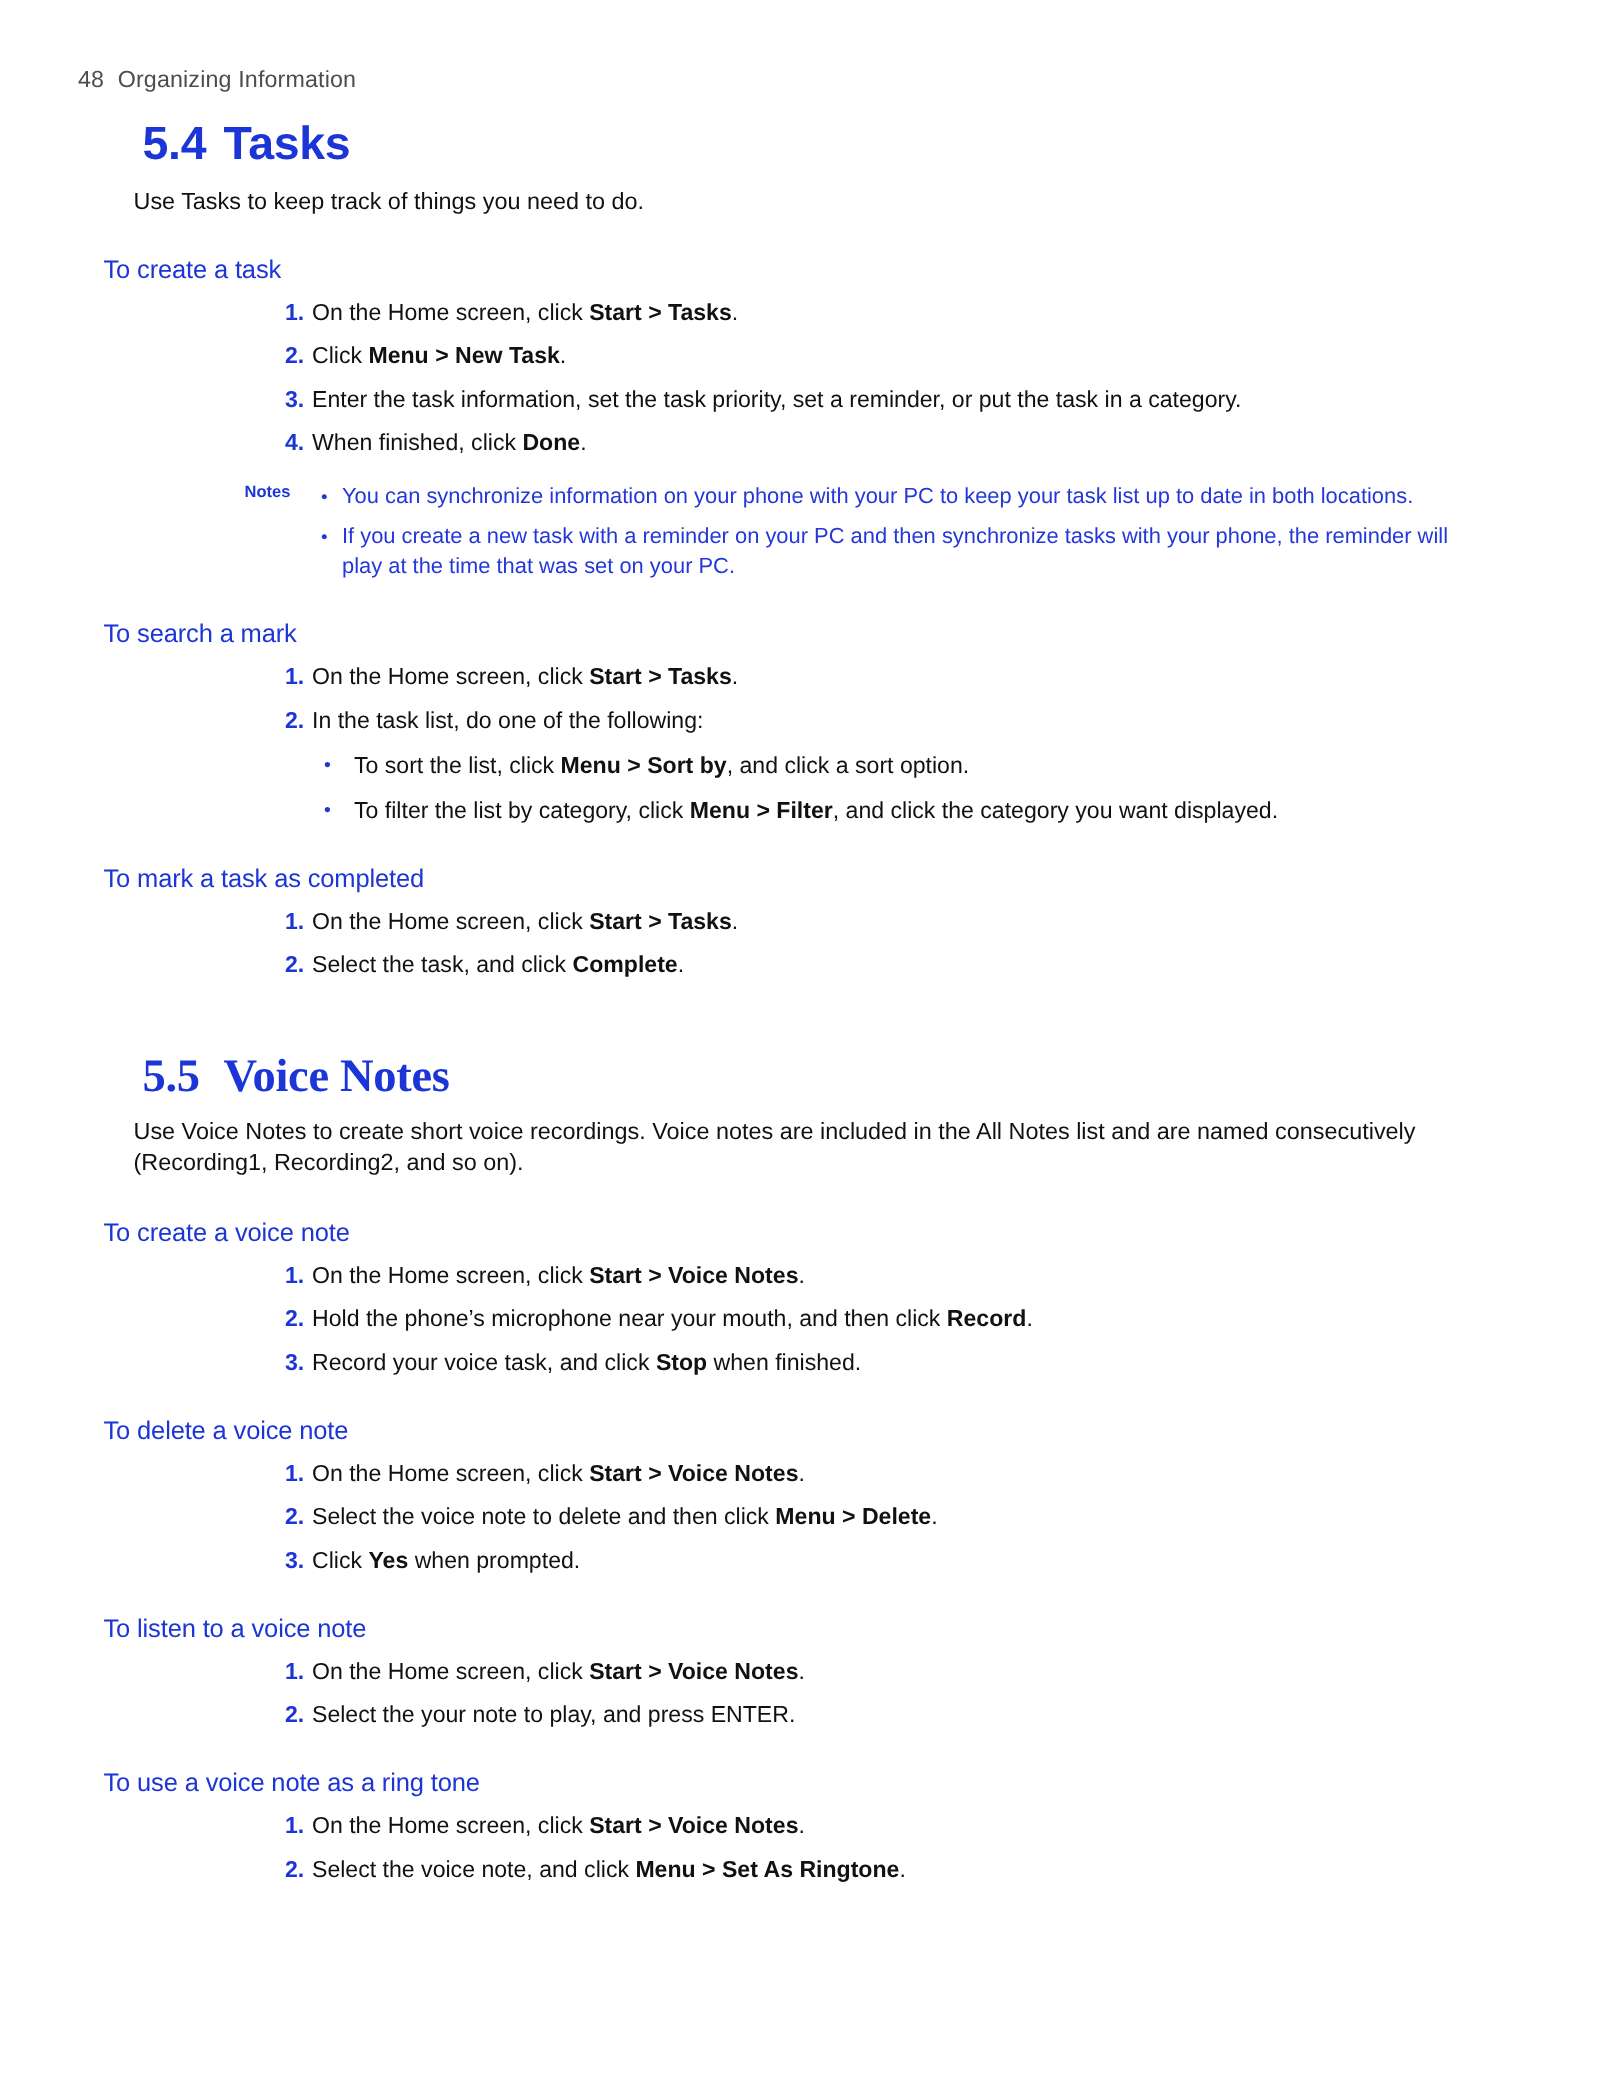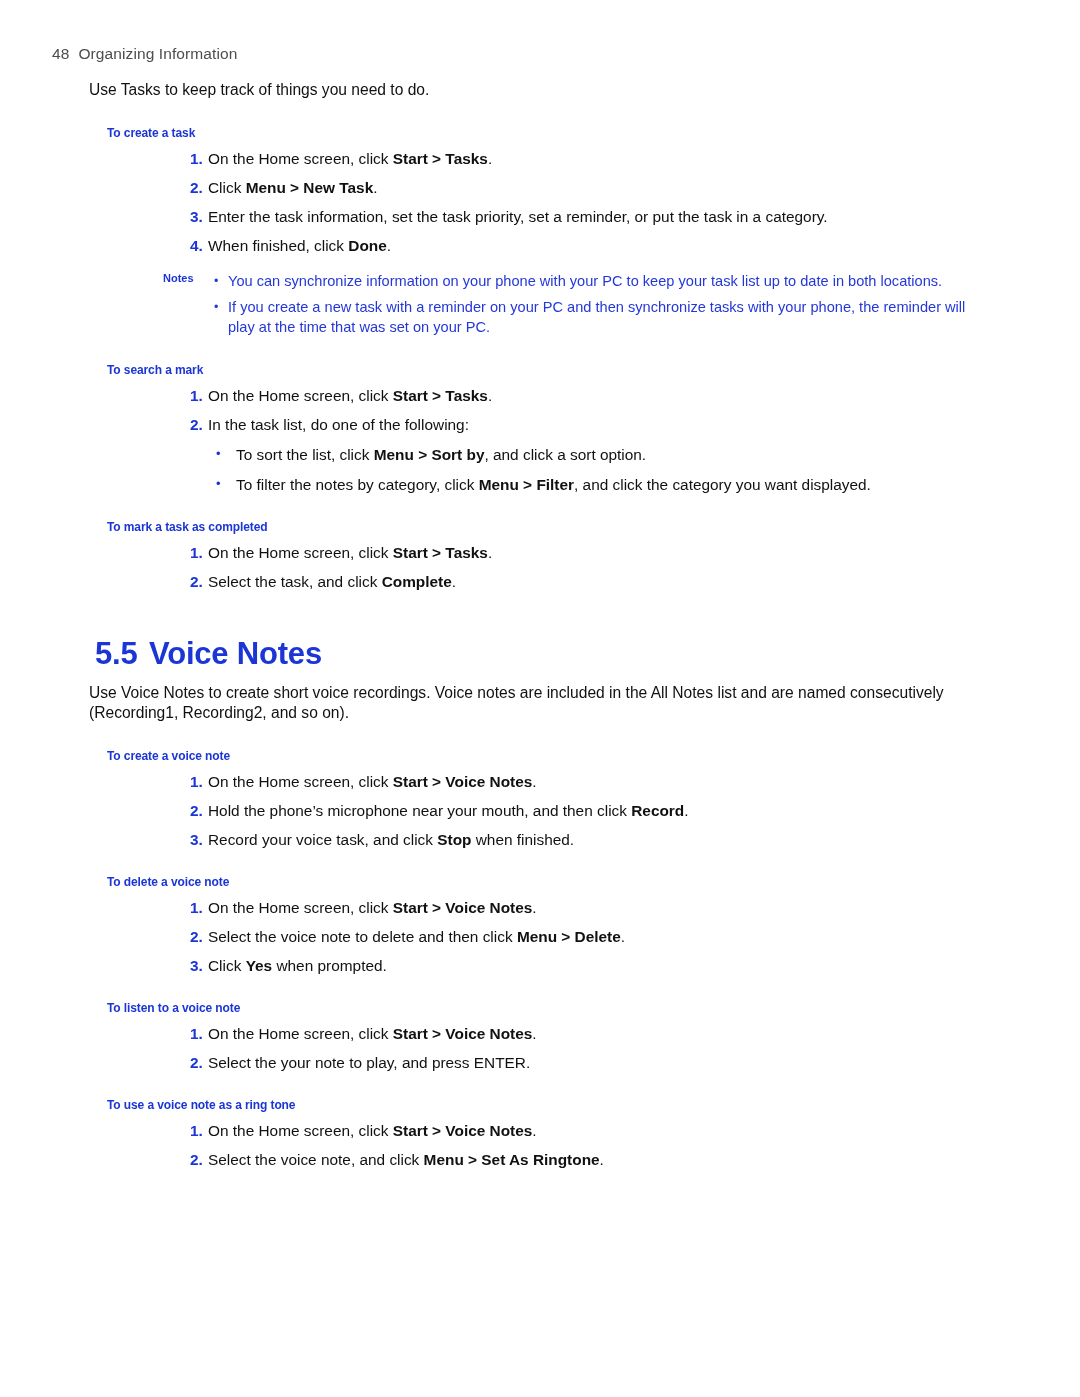--- a/index.html
+++ b/index.html
@@ -64,24 +64,24 @@
     line-height: 1.33;
     color: #111111;
     margin: 0;
     padding-left: 89px;
     padding-right: 118px;
   }
 
   
   .sub-head {
     color: #1b35d6;
-    font-weight: bold;
-    font-size: 12px;
-    margin: 0;
-    padding-left: 107px;
+    font-weight: normal;
+    font-size: 17px;
+    margin: 0;
+    padding-left: 69px;
     letter-spacing: -0.1px;
   }
 
   
   .steps {
     margin: 0;
     padding: 0;
     list-style: none;
   }
   .step {
@@ -154,34 +154,37 @@
     top: 0;
     font-size: 12.5px;
     line-height: 1.5;
     color: #2437d8;
   }
 
   b, .bold { font-weight: bold; }
 
   
   .gap-sec-head  { margin-top: 25px; }
-  .gap-chapter   { margin-top: 46px; }
+  .gap-chapter   { margin-top: 46px; font-family: Liberation Serif, serif; }
   .gap-steps     { margin-top: 2px; }
 </style>
 </head>
 <body>
 
 <div class="page">
 
   <div class="running-header">
     <span class="pageno">48</span><span>Organizing Information</span>
   </div>
 
   <div class="content">
 
+    <h1 class="chapter-head">
+      <span class="num">5.4</span><span>Tasks</span>
+    </h1>
 
     <p class="body-para">Use Tasks to keep track of things you need to do.</p>
 
     <h2 class="sub-head gap-sec-head">To create a task</h2>
     <ol class="steps gap-steps">
         <li class="step"><span class="marker">1.</span><span><span>On the Home screen, click </span><b>Start &gt; Tasks</b><span>.</span></span></li>
         <li class="step"><span class="marker">2.</span><span><span>Click </span><b>Menu &gt; New Task</b><span>.</span></span></li>
         <li class="step"><span class="marker">3.</span><span><span>Enter the task information, set the task priority, set a reminder, or put the task in a category.</span></span></li>
         <li class="step"><span class="marker">4.</span><span><span>When finished, click </span><b>Done</b><span>.</span></span></li>
       </ol>
@@ -194,21 +197,21 @@
         </div>
     </div>
 
     <h2 class="sub-head gap-sec-head">To search a mark</h2>
     <ol class="steps gap-steps">
         <li class="step"><span class="marker">1.</span><span><span>On the Home screen, click </span><b>Start &gt; Tasks</b><span>.</span></span></li>
         <li class="step"><span class="marker">2.</span><span><span>In the task list, do one of the following:</span></span></li>
       </ol>
     <div>
         <div class="subbullet"><span class="dot">•</span><span><span>To sort the list, click </span><b>Menu &gt; Sort by</b><span>, and click a sort option.</span></span></div>
-        <div class="subbullet"><span class="dot">•</span><span><span>To filter the notes by category, click </span><b>Menu &gt; Filter</b><span>, and click the category you want displayed.</span></span></div>
+        <div class="subbullet"><span class="dot">•</span><span><span>To filter the list by category, click </span><b>Menu &gt; Filter</b><span>, and click the category you want displayed.</span></span></div>
       </div>
 
     <h2 class="sub-head gap-sec-head">To mark a task as completed</h2>
     <ol class="steps gap-steps">
         <li class="step"><span class="marker">1.</span><span><span>On the Home screen, click </span><b>Start &gt; Tasks</b><span>.</span></span></li>
         <li class="step"><span class="marker">2.</span><span><span>Select the task, and click </span><b>Complete</b><span>.</span></span></li>
       </ol>
 
     <h1 class="chapter-head gap-chapter">
       <span class="num">5.5</span><span>Voice Notes</span>

